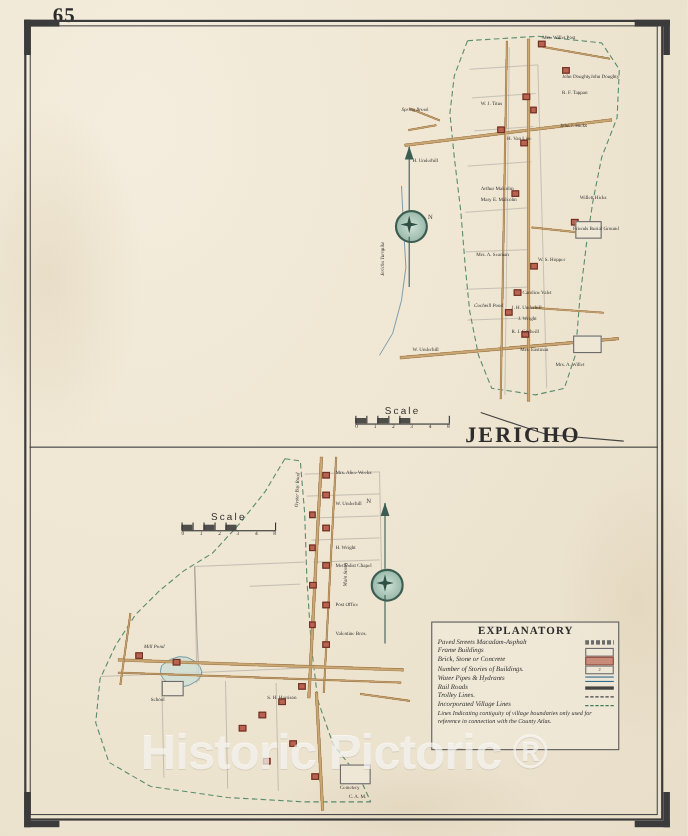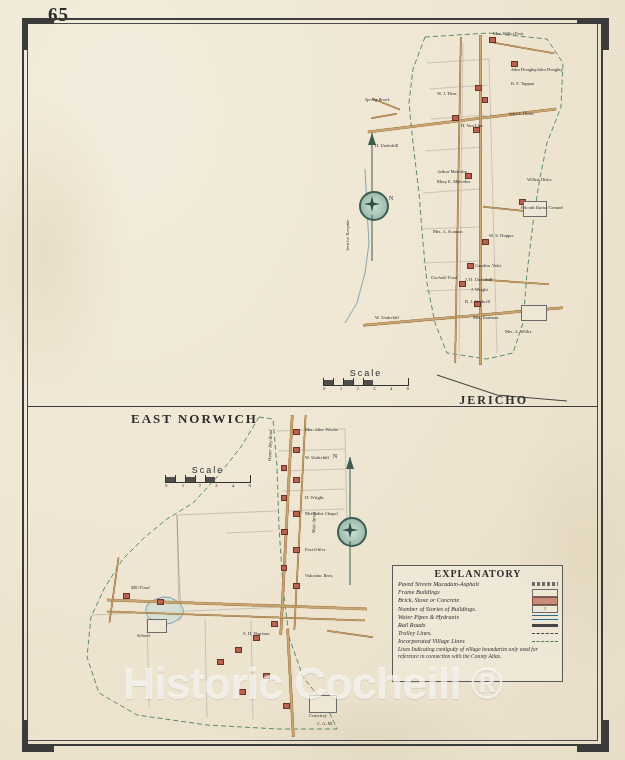--- a/index.html
+++ b/index.html
@@ -62,21 +62,21 @@
   #east-norwich-map { left:27px; top:407px; width:571px; height:334px; }
 
   
   .map-title {
     position:absolute;
     font-family:"Liberation Serif", serif;
     letter-spacing:2px;
     color:#2d2d2d;
     font-weight:bold;
   }
-  #jericho-title { right:70px; bottom:-2px; font-size:12px;text-align:right; }
+  #jericho-title { right:70px; bottom:-2px; font-size:20px;text-align:right; }
   #east-norwich-title { left:104px; top:4px; font-size:13px; }
 
   
   .scale-block { position:absolute; }
   .scale-label {
     font-size:9px; letter-spacing:2px; color:#2d2d2d;
     text-align:center; font-family:"Liberation Sans", sans-serif;
   }
   .scale-bar {
     position:relative; height:5px; border-bottom:1.4px solid #333; width:86px;
@@ -397,21 +397,20 @@
       <div class="scale-nums">
         <span>0</span>
         <span>1</span>
         <span>2</span>
         <span>3</span>
         <span>4</span>
         <span>8</span>
       </div>
     </div>
 
-    <div class="map-title" id="east-norwich-title">EAST NORWICH</div>
   </div>
 
   <div id="explanatory">
     <div id="explanatory-title">EXPLANATORY</div>
 
     <div class="legend-row">
       <span class="lbl">Paved Streets Macadam-Asphalt</span>
       <span class="sym">
           <span class="sym-paved" style="display:block"></span>
         </span>
@@ -455,17 +454,17 @@
     <div class="legend-row">
       <span class="lbl">Incorporated Village Lines</span>
       <span class="sym">
           <span class="sym-village" style="display:block"></span>
         </span>
     </div>
     <div class="legend-note">Lines Indicating contiguity of village boundaries only used for reference in connection with the County Atlas.</div>
   </div>
 
   <div id="watermark">
-    <span>Historic Cocheill</span>
+    <span>Historic Pictoric</span>
     <span class="reg" style="margin-left:10px">®</span>
   </div>
 
 </div>
 
 </body></html>

